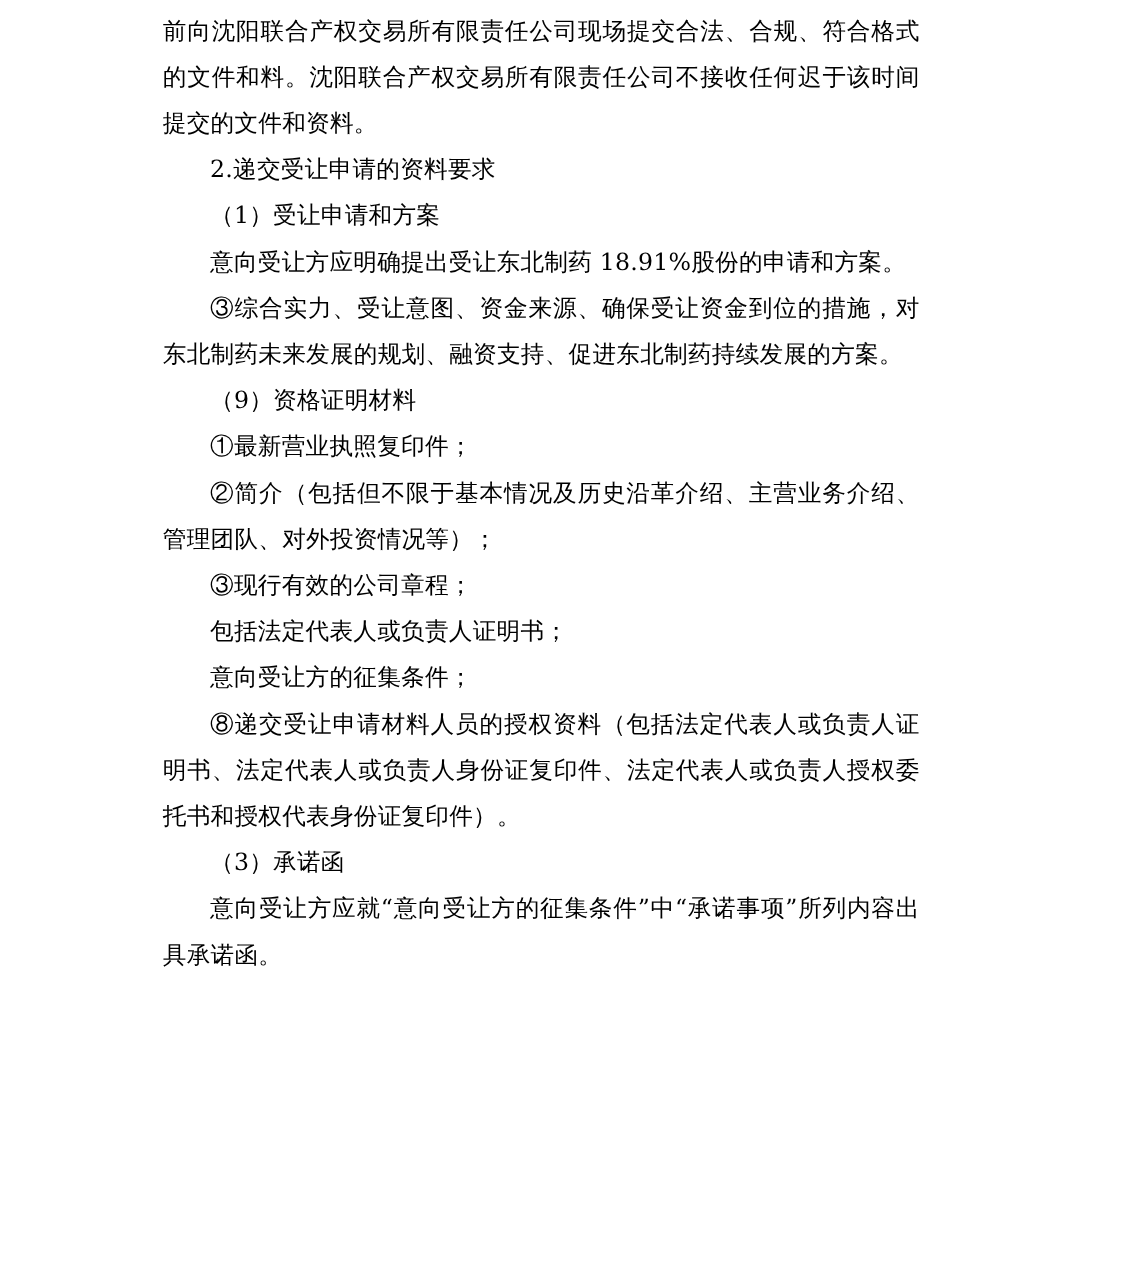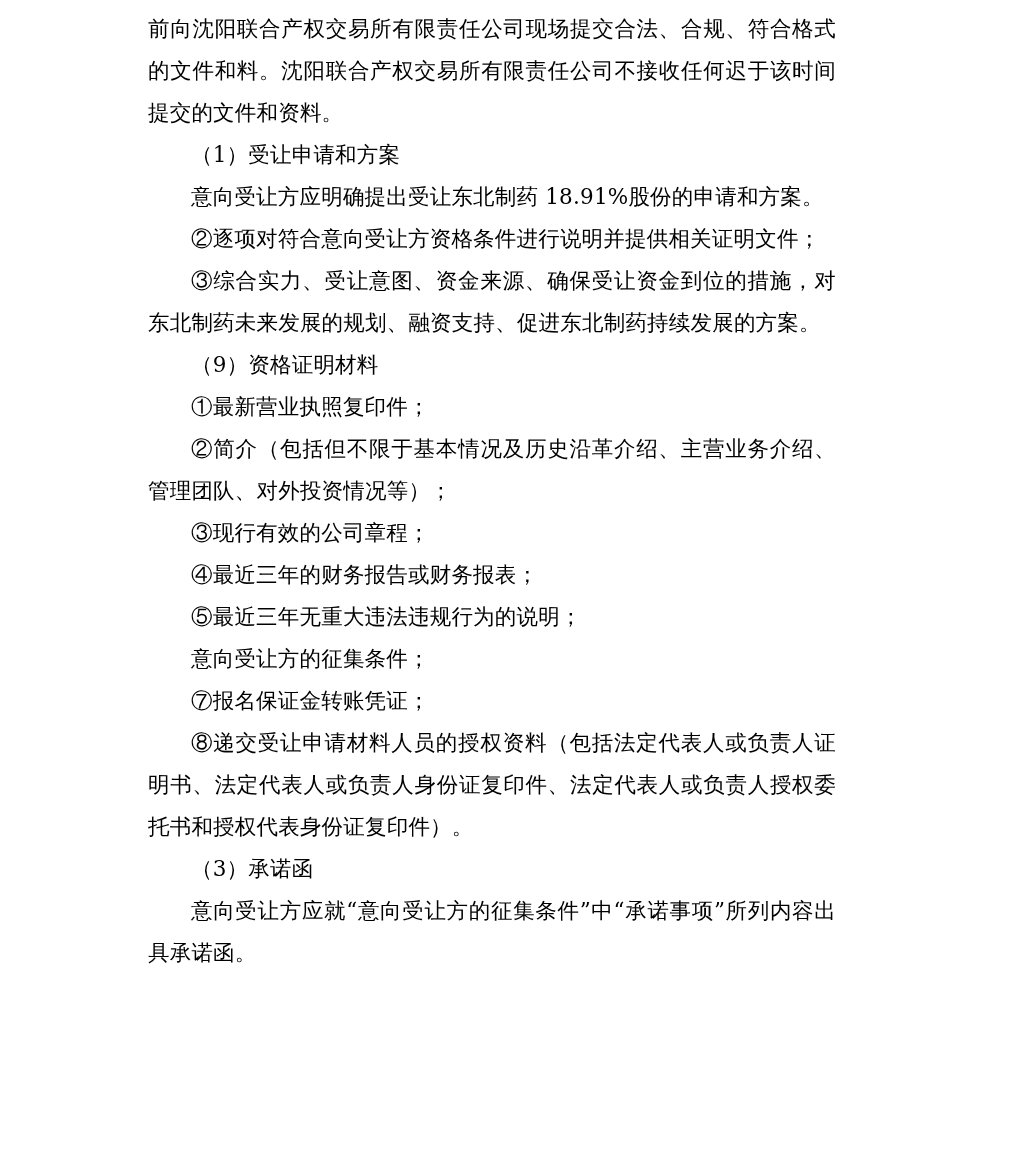--- a/index.html
+++ b/index.html
@@ -38,30 +38,28 @@
   .noindent {
     text-indent: 0;
   }
 </style>
 </head>
 <body>
 
 <div class="page">
   <div class="doc-body">
     <p class="noindent">前向沈阳联合产权交易所有限责任公司现场提交合法、合规、符合格式的文件和料。沈阳联合产权交易所有限责任公司不接收任何迟于该时间提交的文件和资料。</p>
+    <p class="indent">2.递交受让申请的资料要求</p>
     <p class="indent">（1）受让申请和方案</p>
     <p class="indent">意向受让方应明确提出受让东北制药 18.91%股份的申请和方案。</p>
-    <p class="indent">②逐项对符合意向受让方资格条件进行说明并提供相关证明文件；</p>
     <p class="indent">③综合实力、受让意图、资金来源、确保受让资金到位的措施，对东北制药未来发展的规划、融资支持、促进东北制药持续发展的方案。</p>
     <p class="indent">（9）资格证明材料</p>
     <p class="indent">①最新营业执照复印件；</p>
     <p class="indent">②简介（包括但不限于基本情况及历史沿革介绍、主营业务介绍、管理团队、对外投资情况等）；</p>
     <p class="indent">③现行有效的公司章程；</p>
-    <p class="indent">④最近三年的财务报告或财务报表；</p>
-    <p class="indent">⑤最近三年无重大违法违规行为的说明；</p>
+    <p class="indent">包括法定代表人或负责人证明书；</p>
     <p class="indent">意向受让方的征集条件；</p>
-    <p class="indent">⑦报名保证金转账凭证；</p>
     <p class="indent">⑧递交受让申请材料人员的授权资料（包括法定代表人或负责人证明书、法定代表人或负责人身份证复印件、法定代表人或负责人授权委托书和授权代表身份证复印件）。</p>
     <p class="indent">（3）承诺函</p>
     <p class="indent">意向受让方应就“意向受让方的征集条件”中“承诺事项”所列内容出具承诺函。</p>
 
   </div>
 </div>
 
 </body></html>

